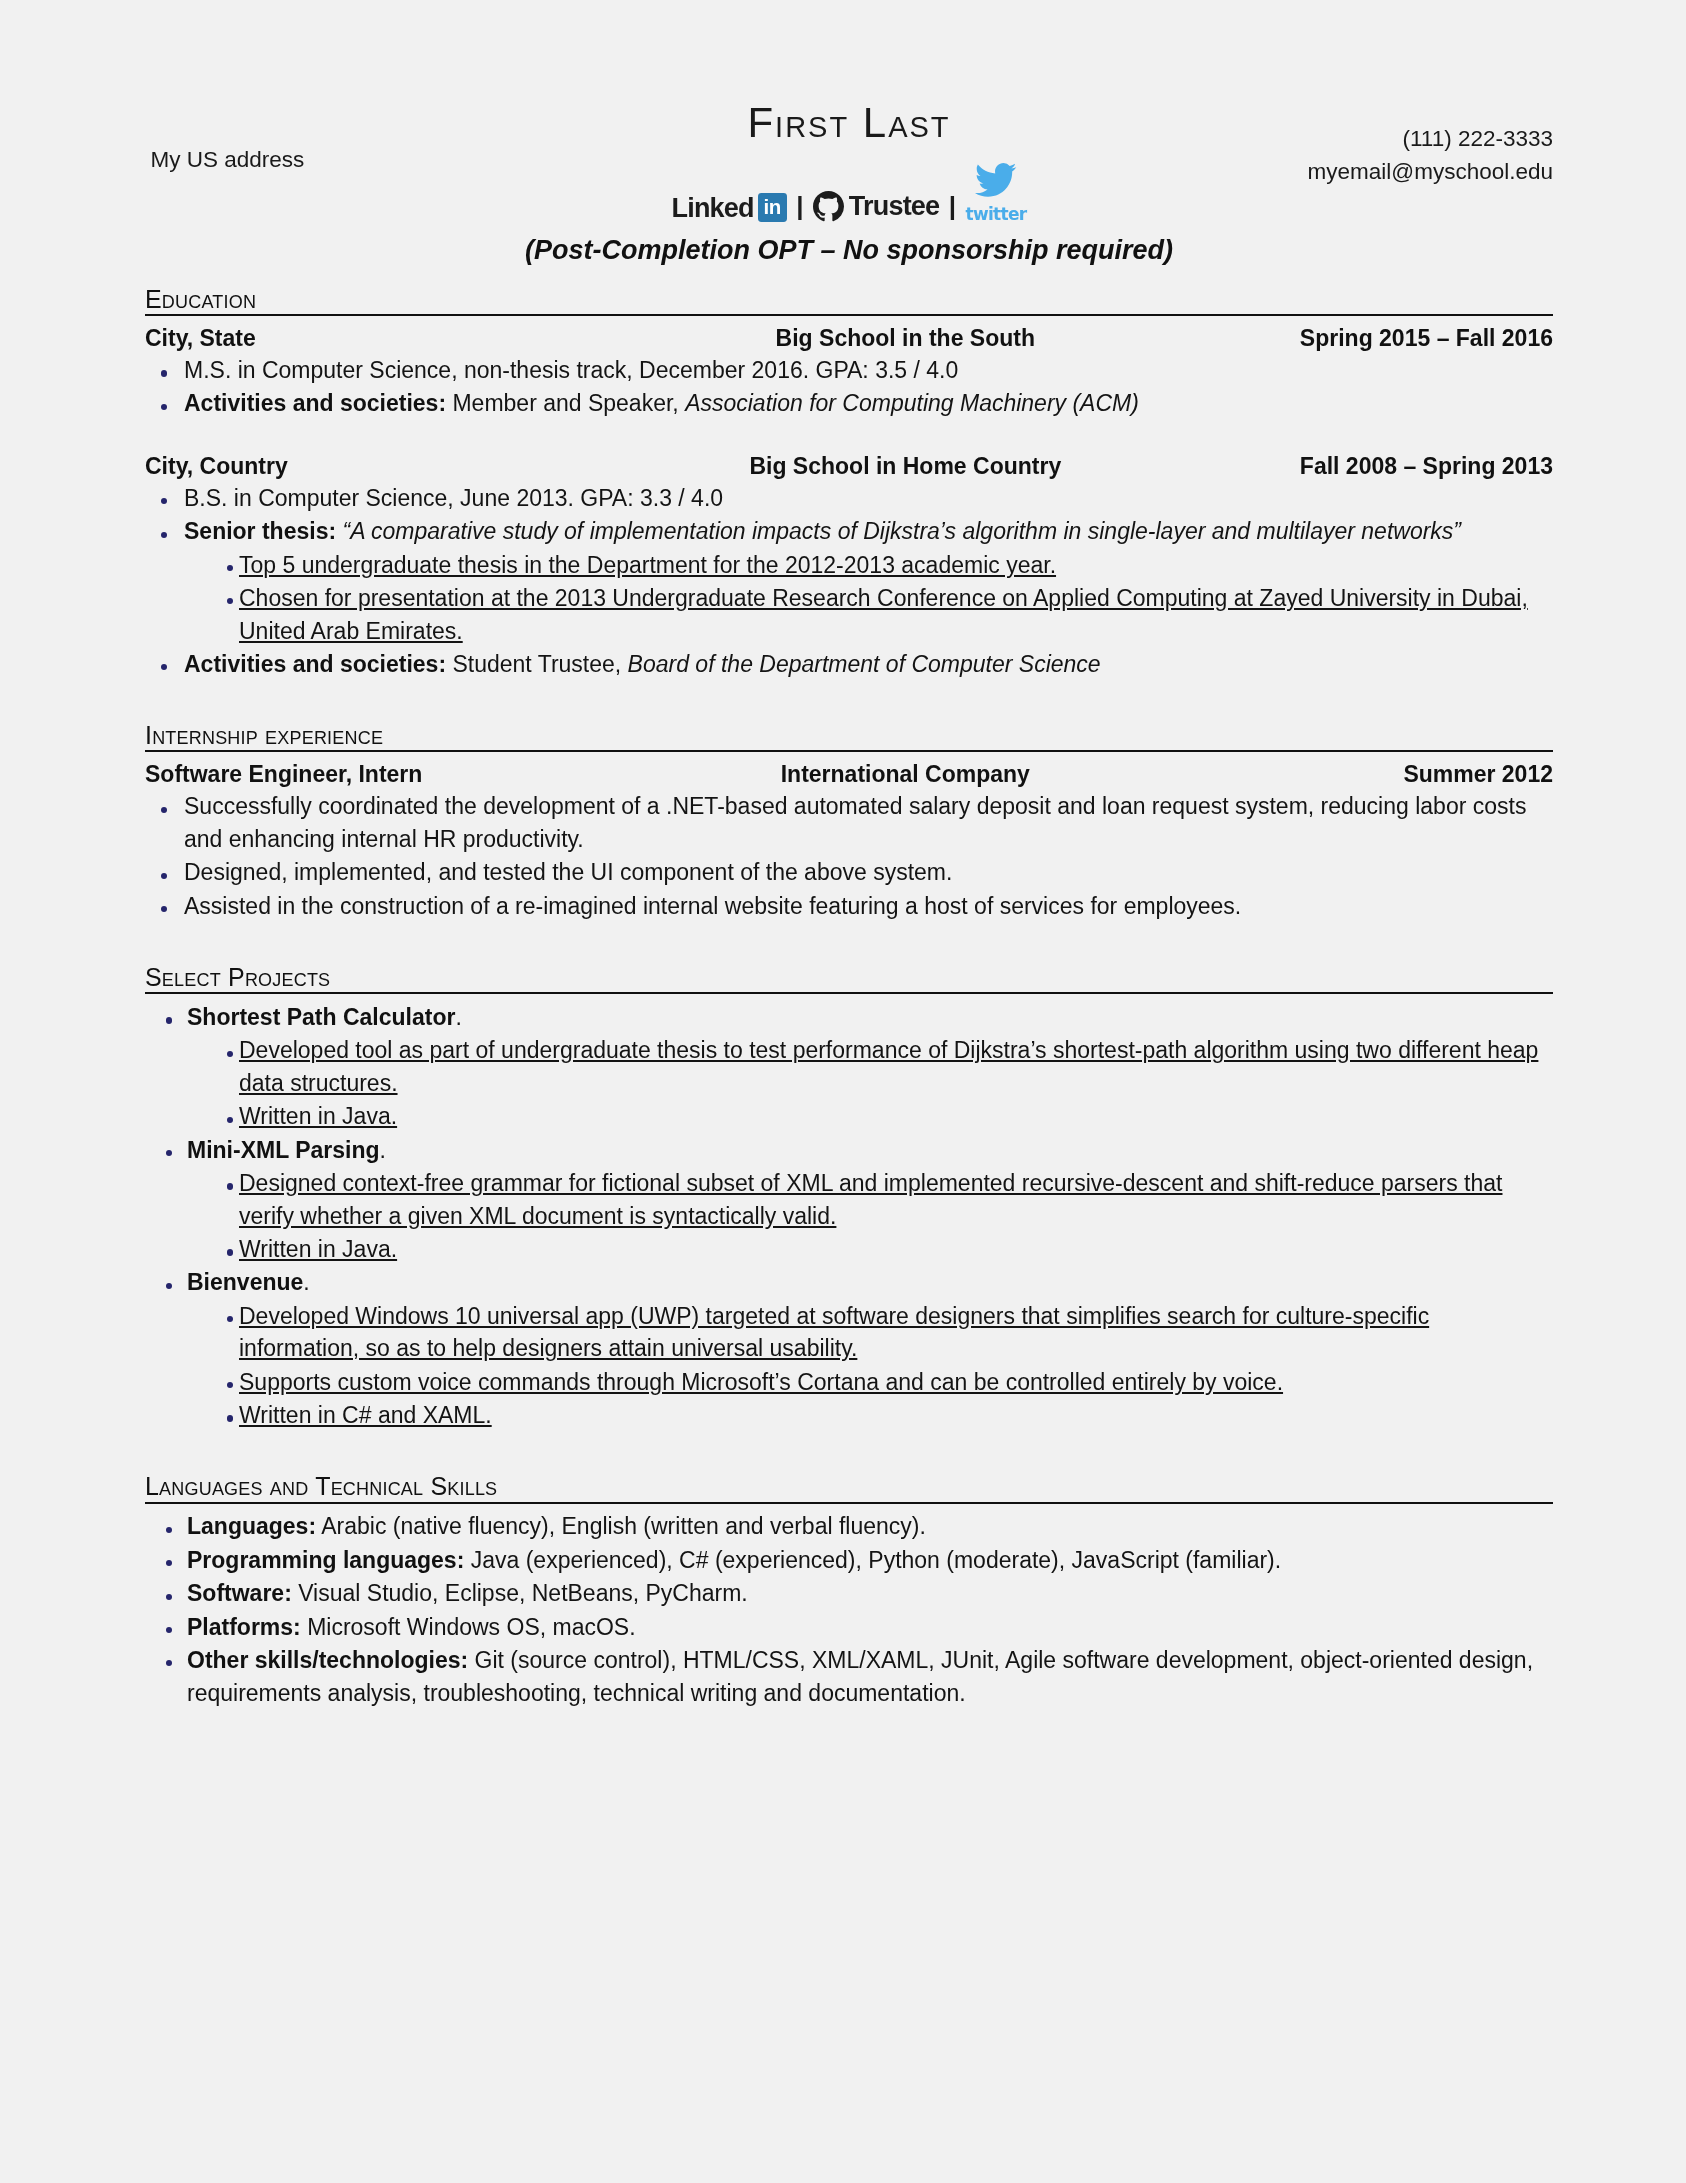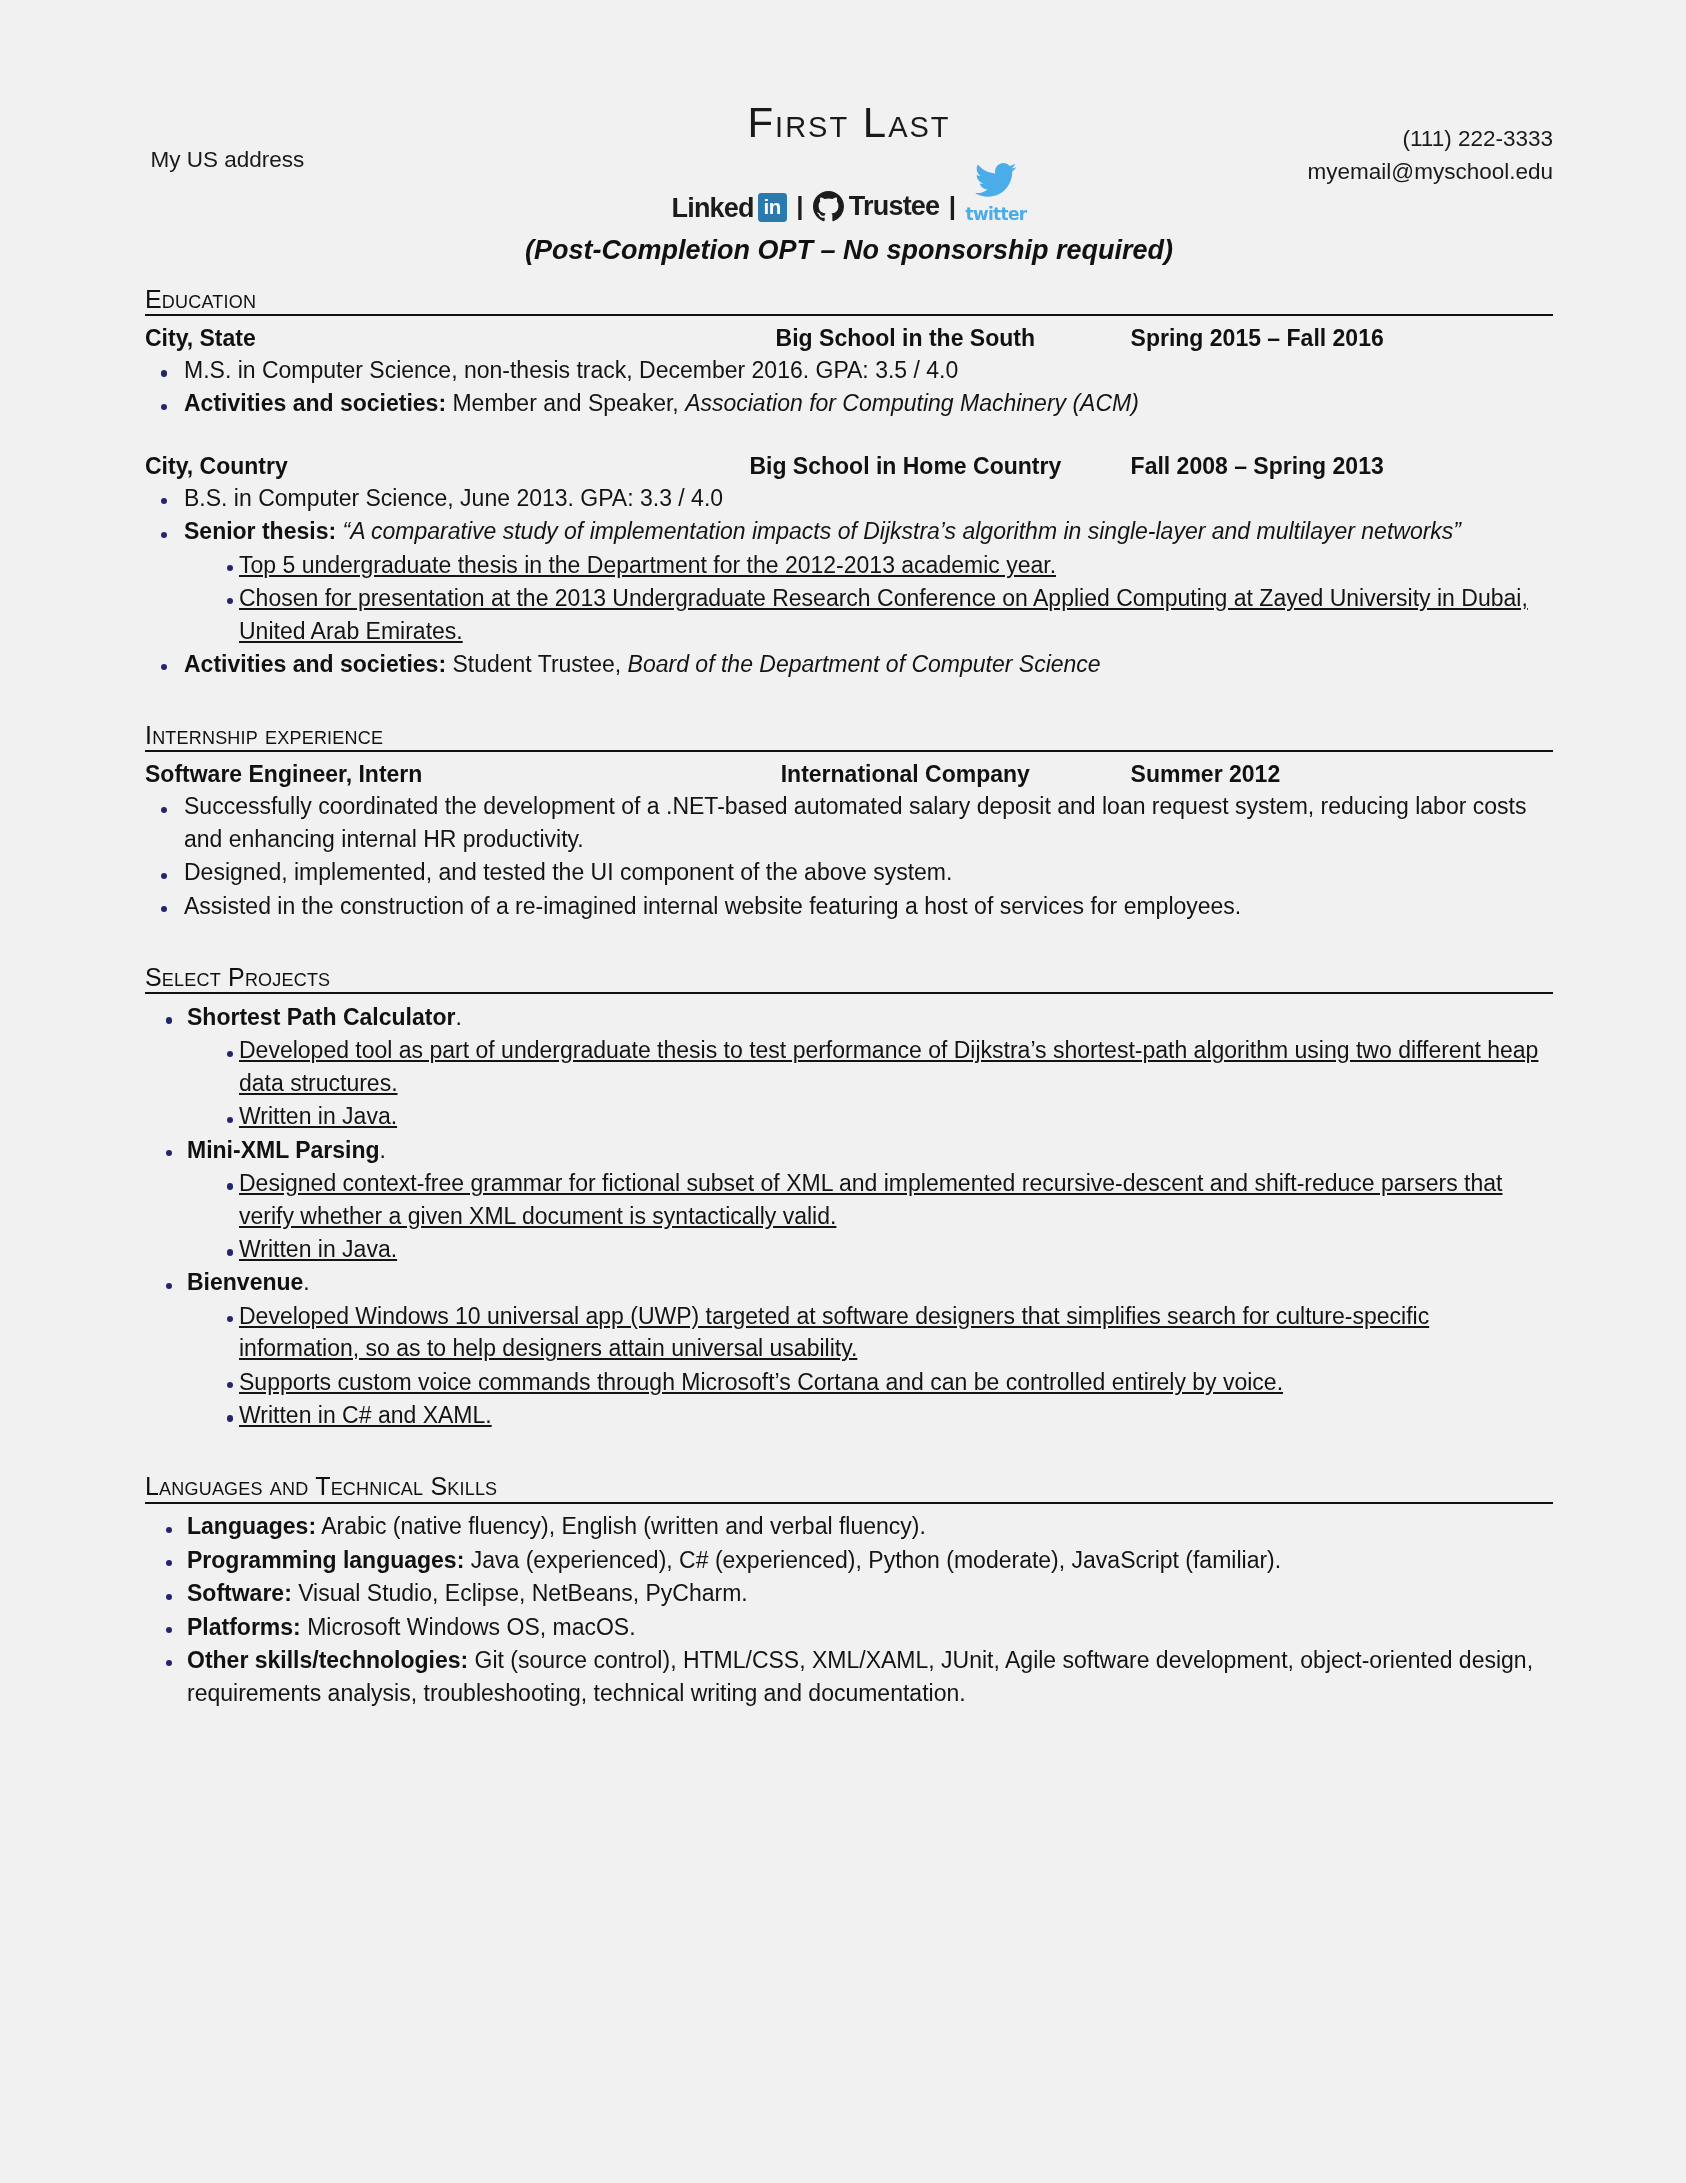--- a/index.html
+++ b/index.html
@@ -173,21 +173,21 @@
   .entry-row {
     display: flex;
     align-items: baseline;
     font-size: 23px;
     font-weight: bold;
     color: #111;
     line-height: 1.35;
   }
   .entry-left { flex: 0 0 38%; text-align: left; }
   .entry-mid  { flex: 0 0 32%; text-align: center; }
-  .entry-right{ flex: 1 1 auto; text-align: left; }
+  .entry-right{ flex: 1 1 auto; text-align: right; }
 
   
   ul.lvl1 {
     list-style: none;
     margin: 0;
     padding: 0;
   }
   ul.lvl1 > li {
     position: relative;
     padding-left: 39px;

